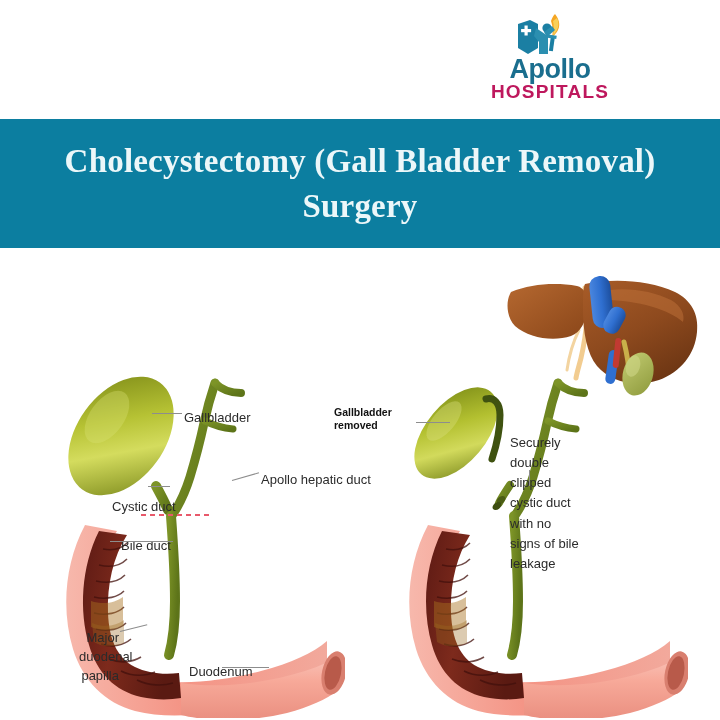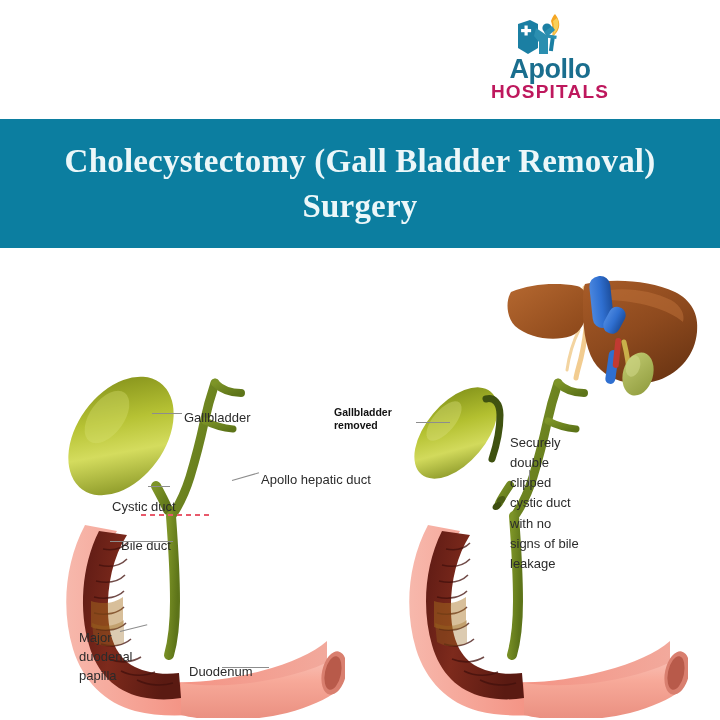--- a/index.html
+++ b/index.html
@@ -216,21 +216,21 @@
 
     <div class="lbl" style="left:112px;top:234px;margin-top:16px;">Cystic duct</div>
     <div class="leader" style="left:148px;top:238px;width:22px;"></div>
 
     <div class="lbl" style="left:261px;top:223px;">Apollo hepatic duct</div>
     <div class="leader" style="left:232px;top:232px;width:28px;transform:rotate(-16deg);transform-origin:left center;"></div>
 
     <div class="lbl" style="left:77px;top:289px;margin-left:44px;">Bile duct</div>
     <div class="leader" style="left:110px;top:293px;width:63px;"></div>
 
-    <div class="lbl multi" style="left:79px;top:372px;width:40px;">Major duodenal papilla</div>
+    <div class="lbl multi" style="left:79px;top:372px;width:40px;text-align:right;">Major duodenal papilla</div>
     <div class="leader" style="left:120px;top:383px;width:28px;transform:rotate(-14deg);transform-origin:left center;"></div>
 
     <div class="lbl" style="left:189px;top:415px;">Duodenum</div>
     <div class="leader" style="left:222px;top:419px;width:47px;"></div>
 
     <svg style="position:absolute;left:398px;top:125px;" width="290" height="345" viewBox="0 0 290 345">
       <defs>
         <linearGradient id="gbRight" x1="0.1" y1="0" x2="0.9" y2="1">
           <stop offset="0%" stop-color="#7a8a16"></stop>
           <stop offset="40%" stop-color="#b3c030"></stop>

